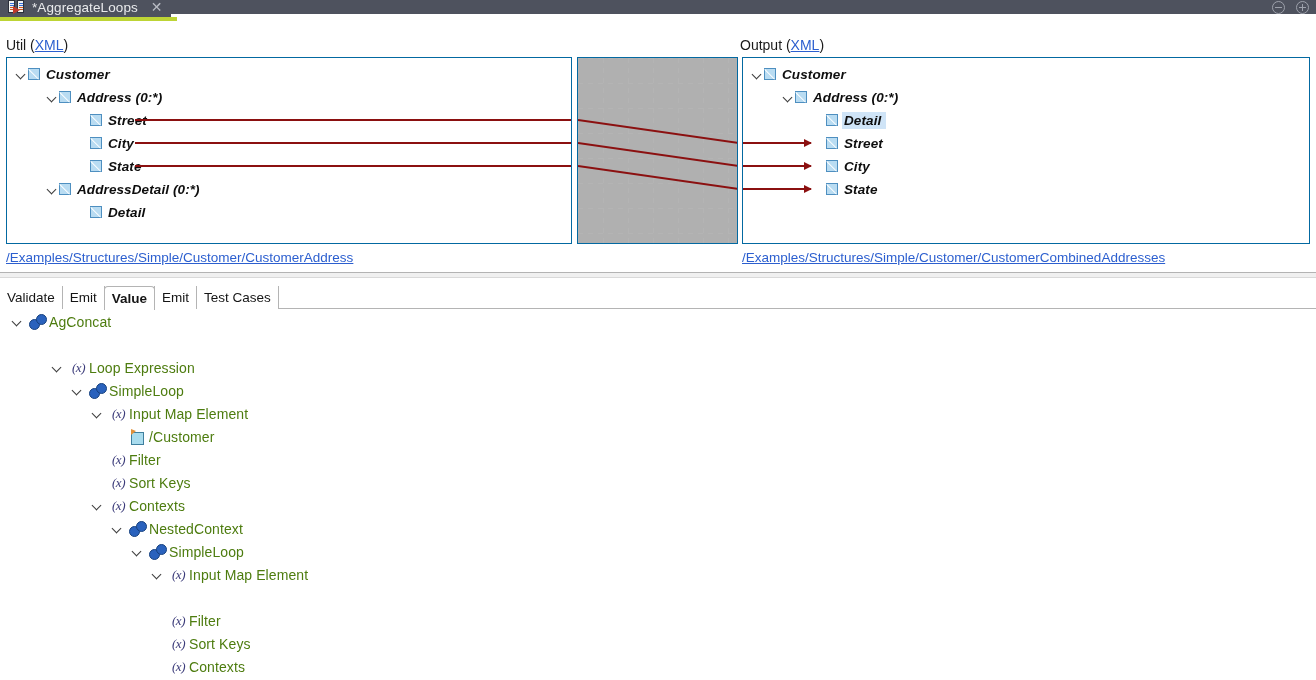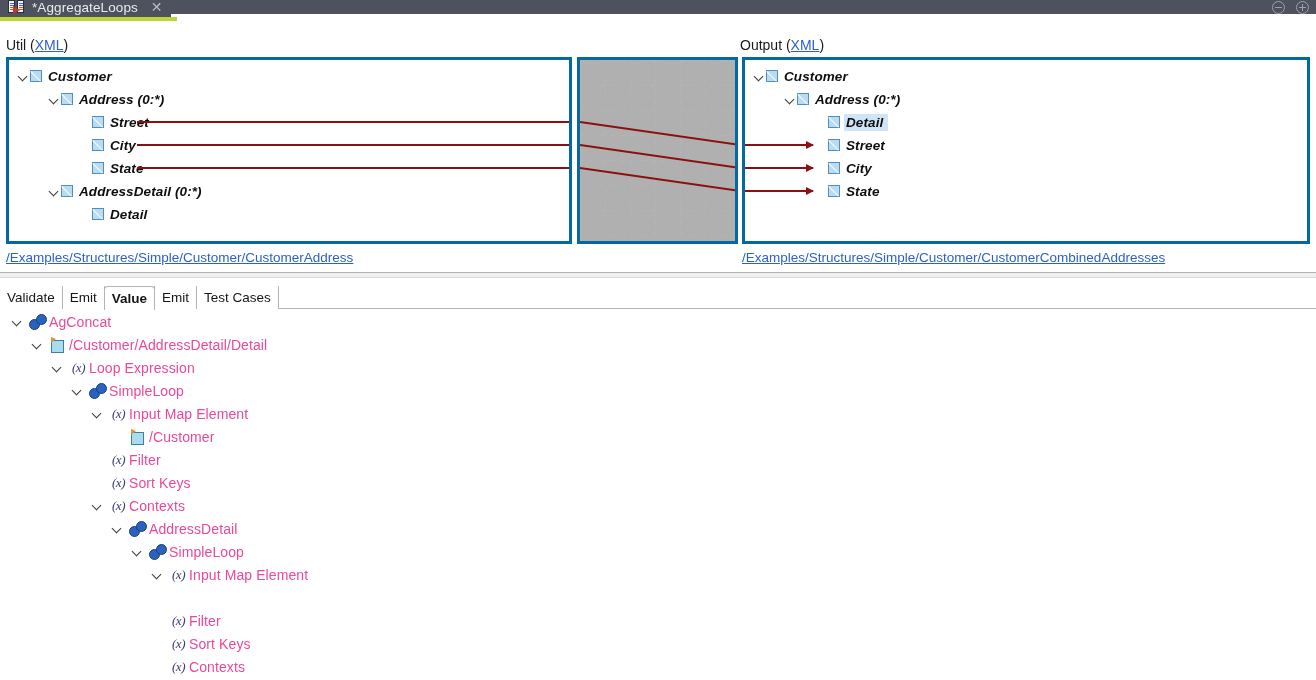--- a/index.html
+++ b/index.html
@@ -87,21 +87,21 @@
     white-space: nowrap;
   }
   .panel-label a { color: #2c5fcf; }
   #input-label  { left: 6px;   top: 37px; }
   #output-label { left: 740px; top: 37px; }
 
   
   .tree-panel {
     position: absolute;
     background: #ffffff;
-    border: 3px solid #0369a1;
+    border: 1px solid #0369a1;
     overflow: hidden;
   }
   #input-panel  { left: 6px;   top: 57px; width: 566px; height: 187px; }
   #output-panel { left: 742px; top: 57px; width: 568px; height: 187px; }
   #canvas-panel {
     left: 577px; top: 57px; width: 161px; height: 187px;
     background-color: #ffffff;
     background-image:
       repeating-linear-gradient(to right,
         #b0b0b0 0px, #b0b0b0 5px, rgba(0,0,0,0) 5px, rgba(0,0,0,0) 10px),
@@ -269,21 +269,21 @@
     width: 0; height: 0;
     border-left: 5px solid #e2913a;
     border-bottom: 4px solid transparent;
     border-top: 2px solid transparent;
   }
   .ic-expr {
     font-family: "Liberation Serif", serif;
     font-size: 13px; color: #3b3b7a; font-style: italic;
     line-height: 16px; text-align: center; letter-spacing: -.5px;
   }
-  .elabel { font-size: 14px; color: #ec4899; letter-spacing: .1px; text-align: center; }
+  .elabel { font-size: 14px; color: #4d7c0f; letter-spacing: .1px; text-align: center; }
 </style>
 </head>
 <body>
 
 <div class="titlebar">
   <div class="tab-strip">
     <div class="doc-tab">
       <span class="doc-icon">
         <span class="pg l">
             <i></i>
@@ -426,25 +426,20 @@
     <div class="vtab">Emit</div>
     <div class="vtab">Test Cases</div>
   </div>
 
 <div id="expr-tree">
     <div class="erow" style="top: 0px; left: 8px;">
       <span class="etwist open"></span>
       <span class="eicon ic-link"></span>
       <span class="elabel">AgConcat</span>
     </div>
-    <div class="erow" style="top: 23px; left: 28px;">
-      <span class="etwist open"></span>
-      <span class="eicon ic-path"></span>
-      <span class="elabel">/Customer/AddressDetail/Detail</span>
-    </div>
     <div class="erow" style="top: 46px; left: 48px;">
       <span class="etwist open"></span>
       <span class="eicon ic-expr">(x)</span>
       <span class="elabel">Loop Expression</span>
     </div>
     <div class="erow" style="top: 69px; left: 68px;">
       <span class="etwist open"></span>
       <span class="eicon ic-link"></span>
       <span class="elabel">SimpleLoop</span>
     </div>
@@ -469,21 +464,21 @@
       <span class="elabel">Sort Keys</span>
     </div>
     <div class="erow" style="top: 184px; left: 88px;">
       <span class="etwist open"></span>
       <span class="eicon ic-expr">(x)</span>
       <span class="elabel">Contexts</span>
     </div>
     <div class="erow" style="top: 207px; left: 108px;">
       <span class="etwist open"></span>
       <span class="eicon ic-link"></span>
-      <span class="elabel">AddressDetail</span>
+      <span class="elabel">NestedContext</span>
     </div>
     <div class="erow" style="top: 230px; left: 128px;">
       <span class="etwist open"></span>
       <span class="eicon ic-link"></span>
       <span class="elabel">SimpleLoop</span>
     </div>
     <div class="erow" style="top: 253px; left: 148px;">
       <span class="etwist open"></span>
       <span class="eicon ic-expr">(x)</span>
       <span class="elabel">Input Map Element</span>

